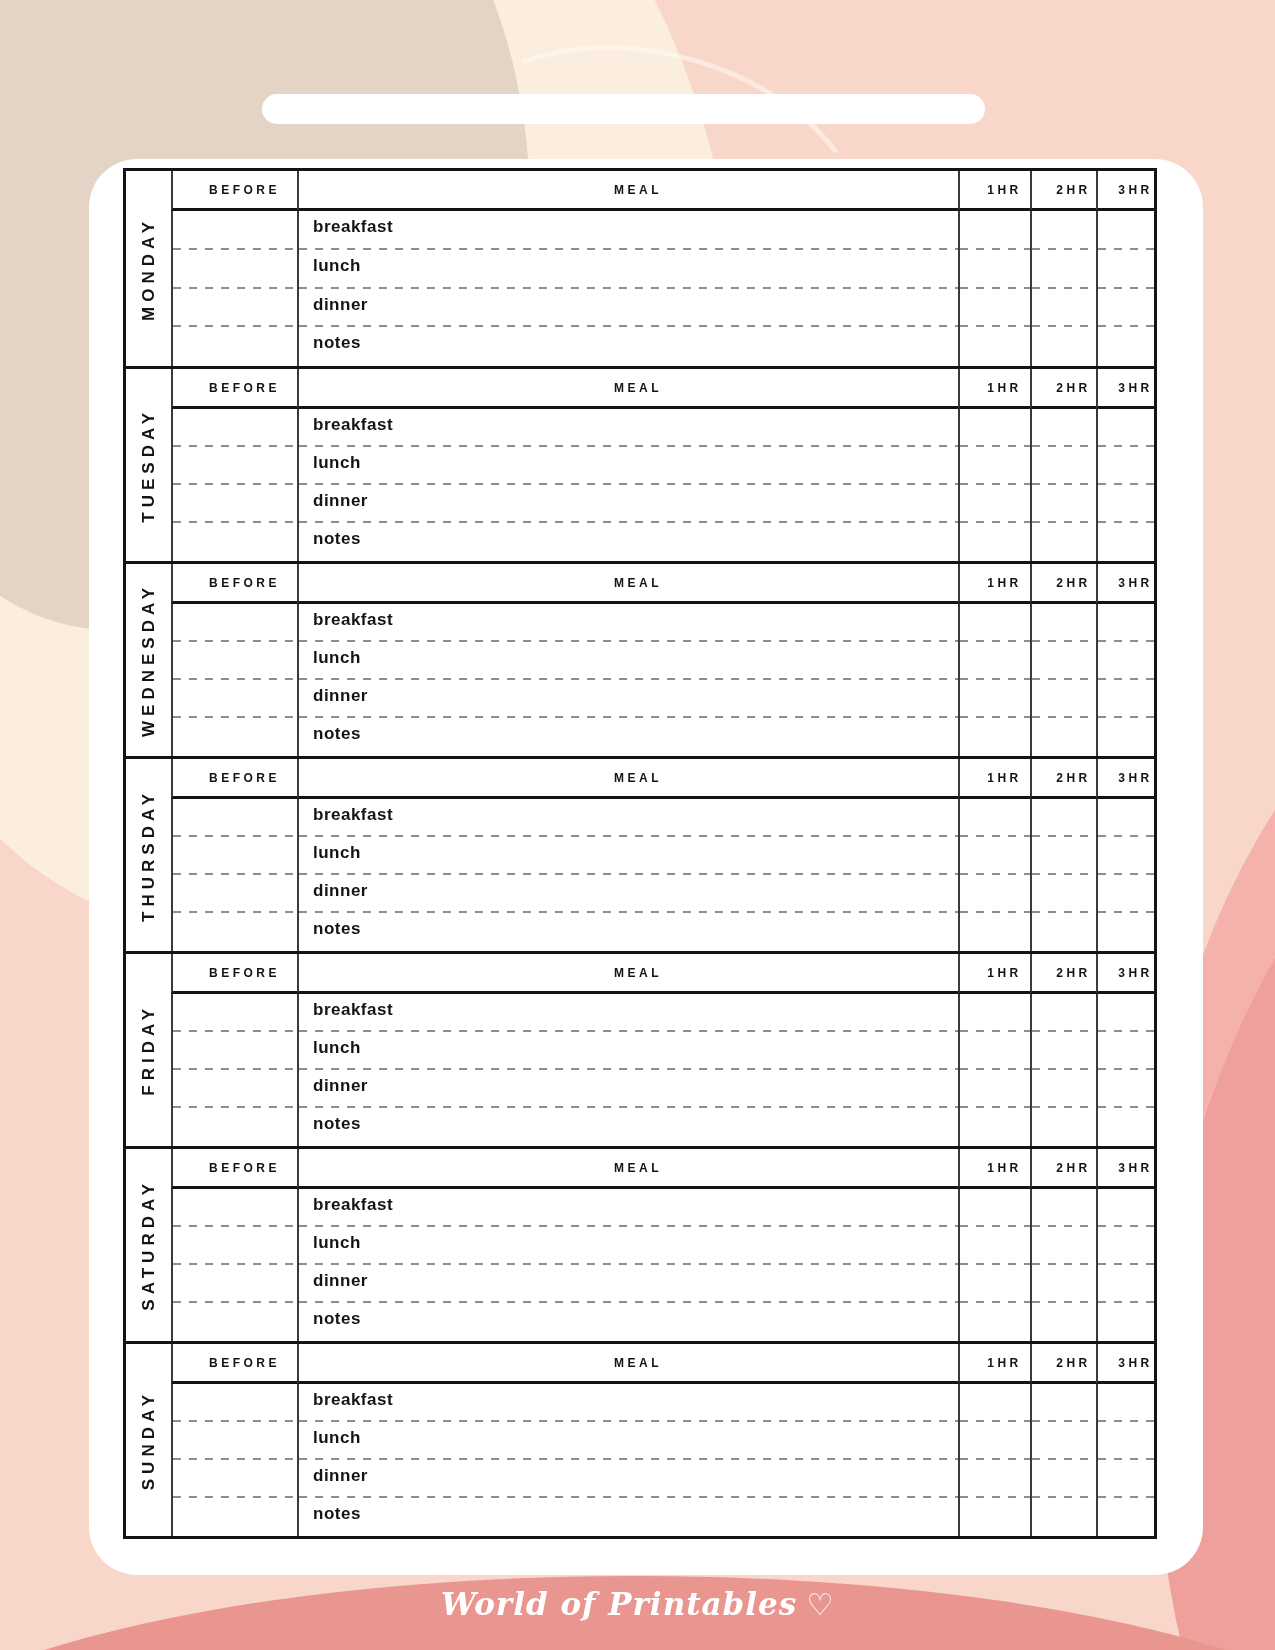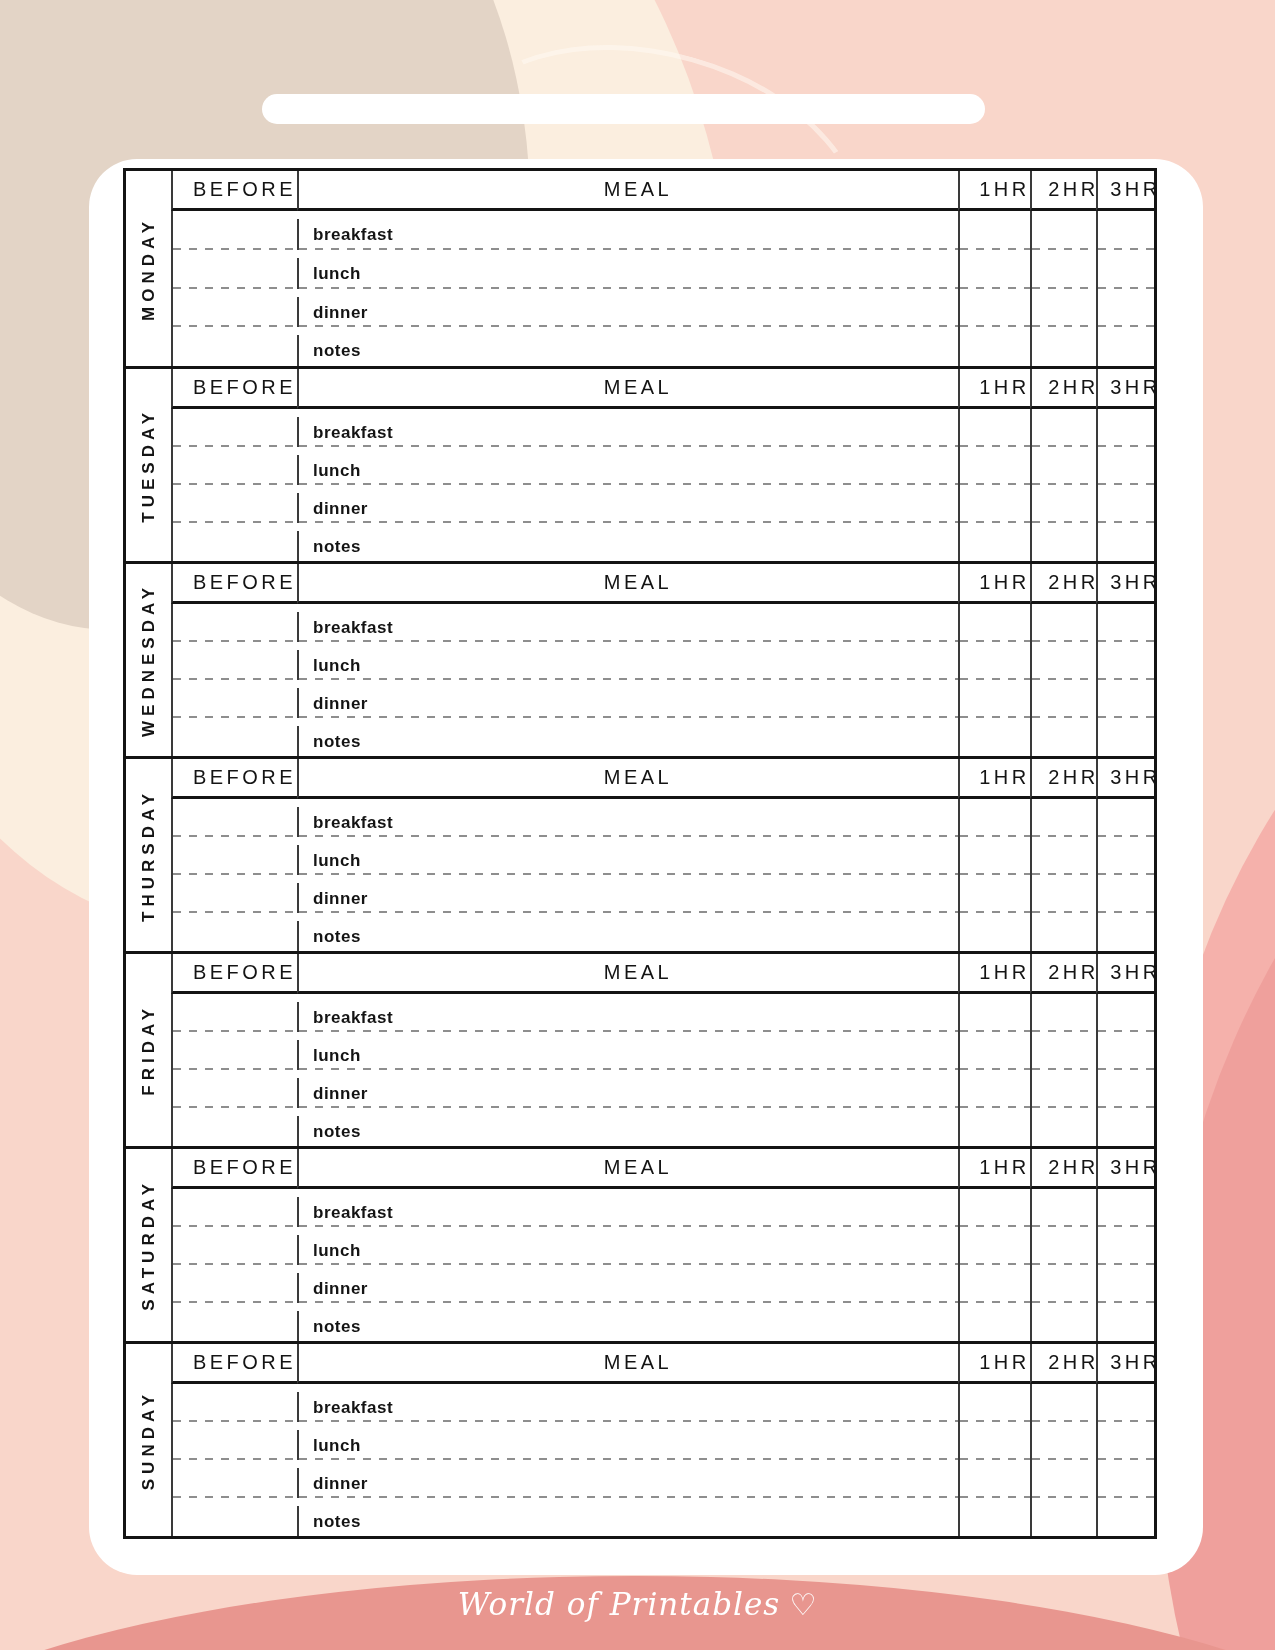--- a/index.html
+++ b/index.html
@@ -95,36 +95,36 @@
     font-weight: 700;
     font-size: 17px;
     letter-spacing: 5px;
     color: #141414;
     white-space: nowrap;
   }
   .cell:not(.day-label) { border-left: 2px solid #3a3a3a; }
   .head {
     border-bottom: 3px solid #141414;
     display: flex; align-items: center; justify-content: center;
-    font-size: 20px; font-weight: 400; letter-spacing: 3.5px;
+    font-size: 12px; font-weight: 700; letter-spacing: 3.5px;
     padding-left: 19px;
   }
-  .meal-cell { padding: 6px 0 0 14px; margin-top: 8px; }
+  .meal-cell { padding: 6px 0 0 14px; }
   .meal-label { font-size: 17px; font-weight: 600; letter-spacing: 0.5px; }
   .dash {
     background: repeating-linear-gradient(to right, #8e8e8e 0 8px, transparent 8px 16px) left bottom / 100% 2px no-repeat;
   }
   .footer {
     position: absolute;
     left: 0; right: 0; top: 1586px;
     text-align: center;
     color: #ffffff;
     font-family: "DejaVu Serif", serif;
     font-style: italic;
-    font-weight: 400;
+    font-weight: 700;
     font-size: 31px;
     letter-spacing: 1px;
     z-index: 3;
   }
   .heart { font-style: normal; margin-left: 9px; font-size: 30px; }
 </style>
 </head>
 <body>
 
 <div class="page">

